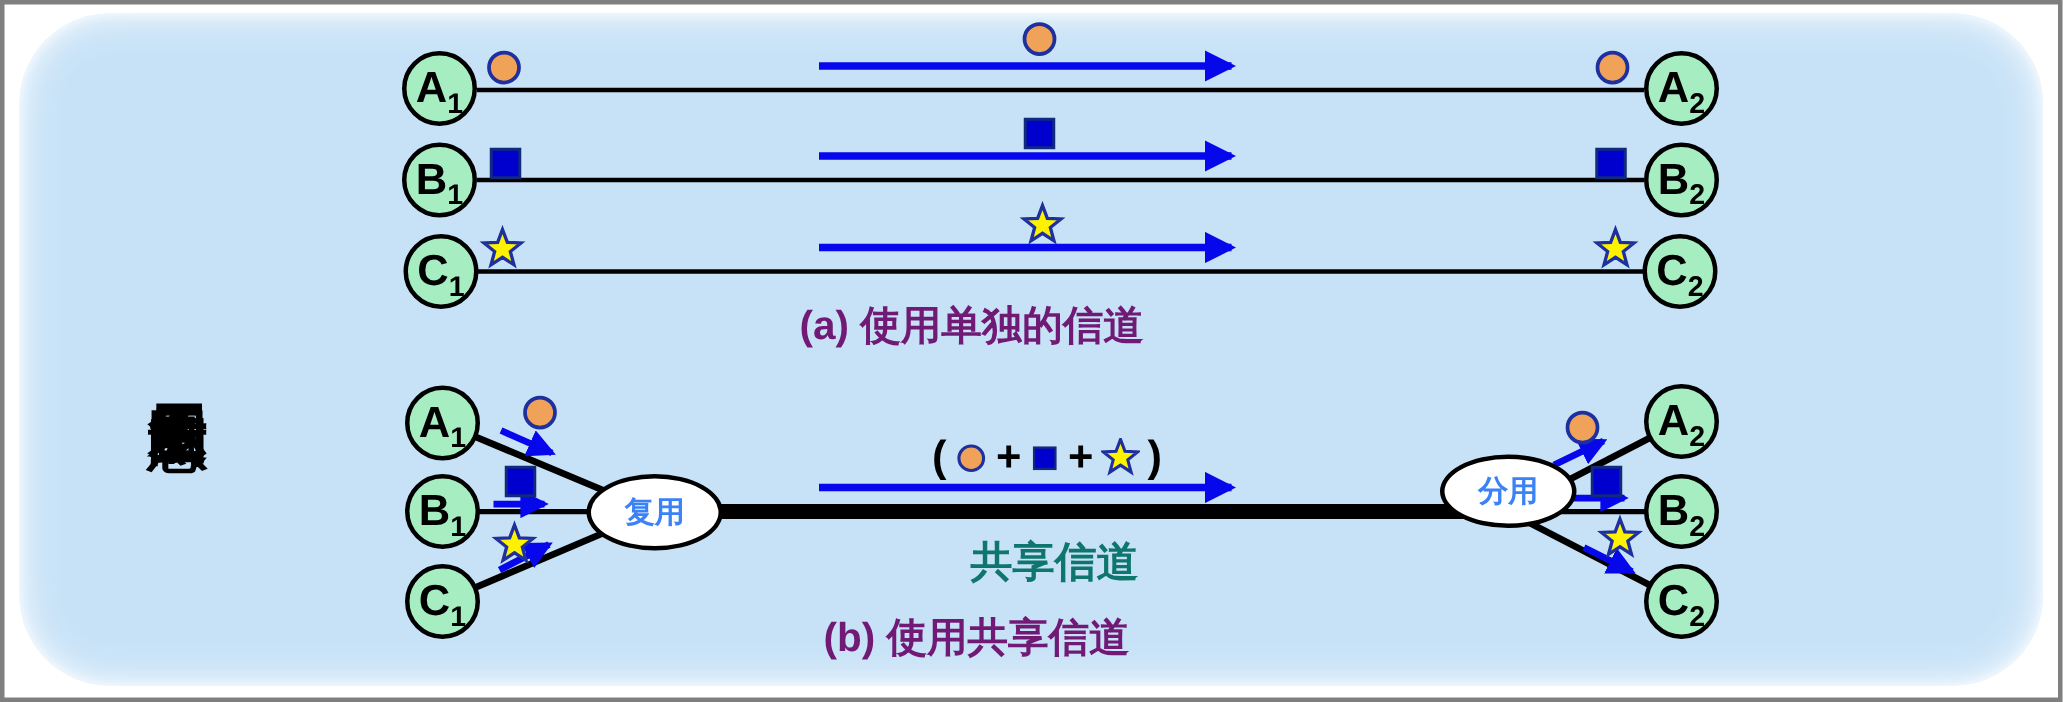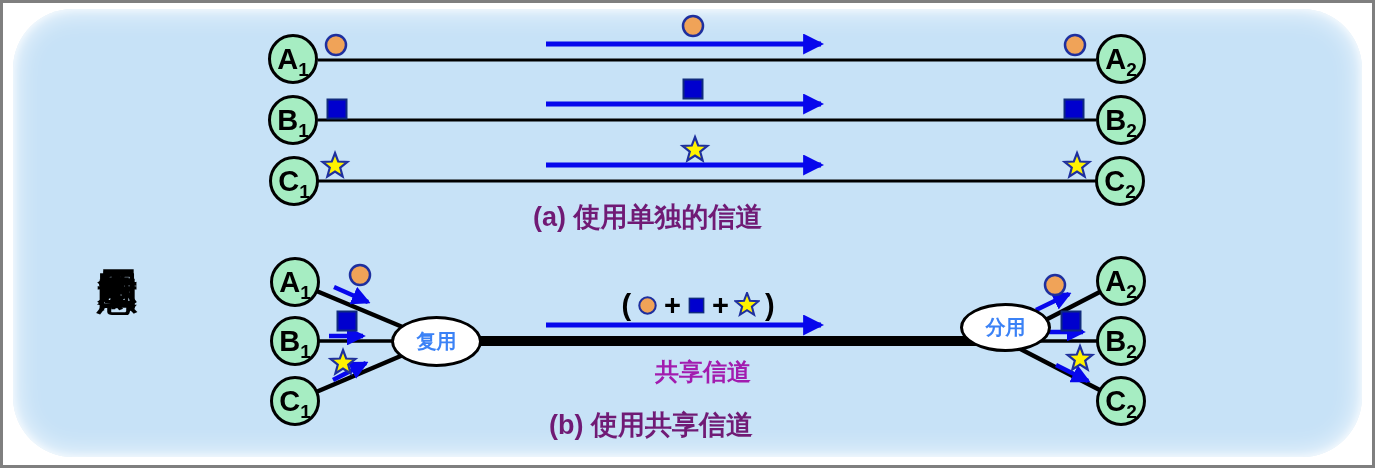--- a/index.html
+++ b/index.html
@@ -52,21 +52,21 @@
     font-size:20px;font-weight:700;color:#3b82f6;
   }
   .caption{
     position:absolute;
     font-size:27px;font-weight:700;color:#701a75;
     text-align:left;white-space:nowrap;
   }
   .shared-label{
     position:absolute;
     left:600px;top:353px;width:200px;
-    font-size:24px;font-weight:700;color:#a21caf;
+    font-size:28px;font-weight:700;color:#0f766e;
     text-align:center;white-space:nowrap;
   }
   .combined{
     position:absolute;
     left:585px;top:287px;width:220px;height:30px;
     display:flex;align-items:center;justify-content:center;
     gap:5px;
     font-size:29px;font-weight:700;color:#000;
   }
   .combined svg{display:block;}

